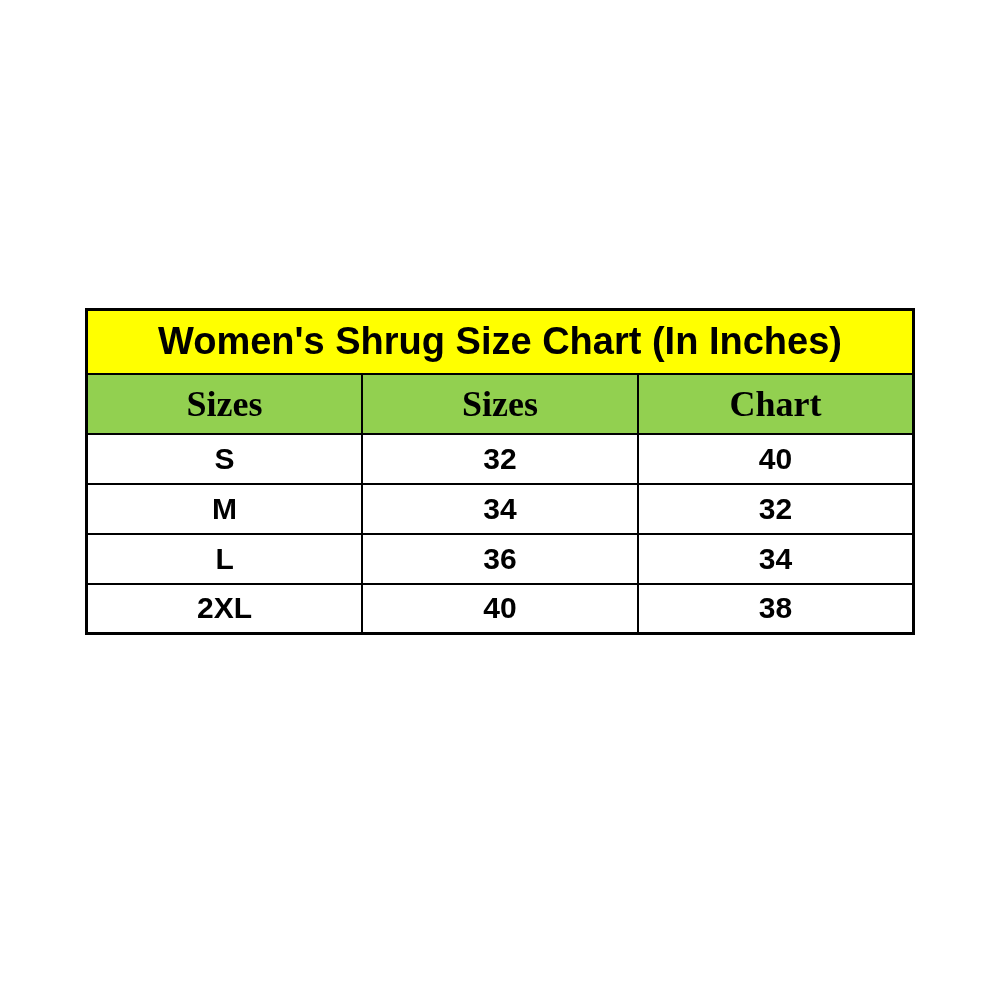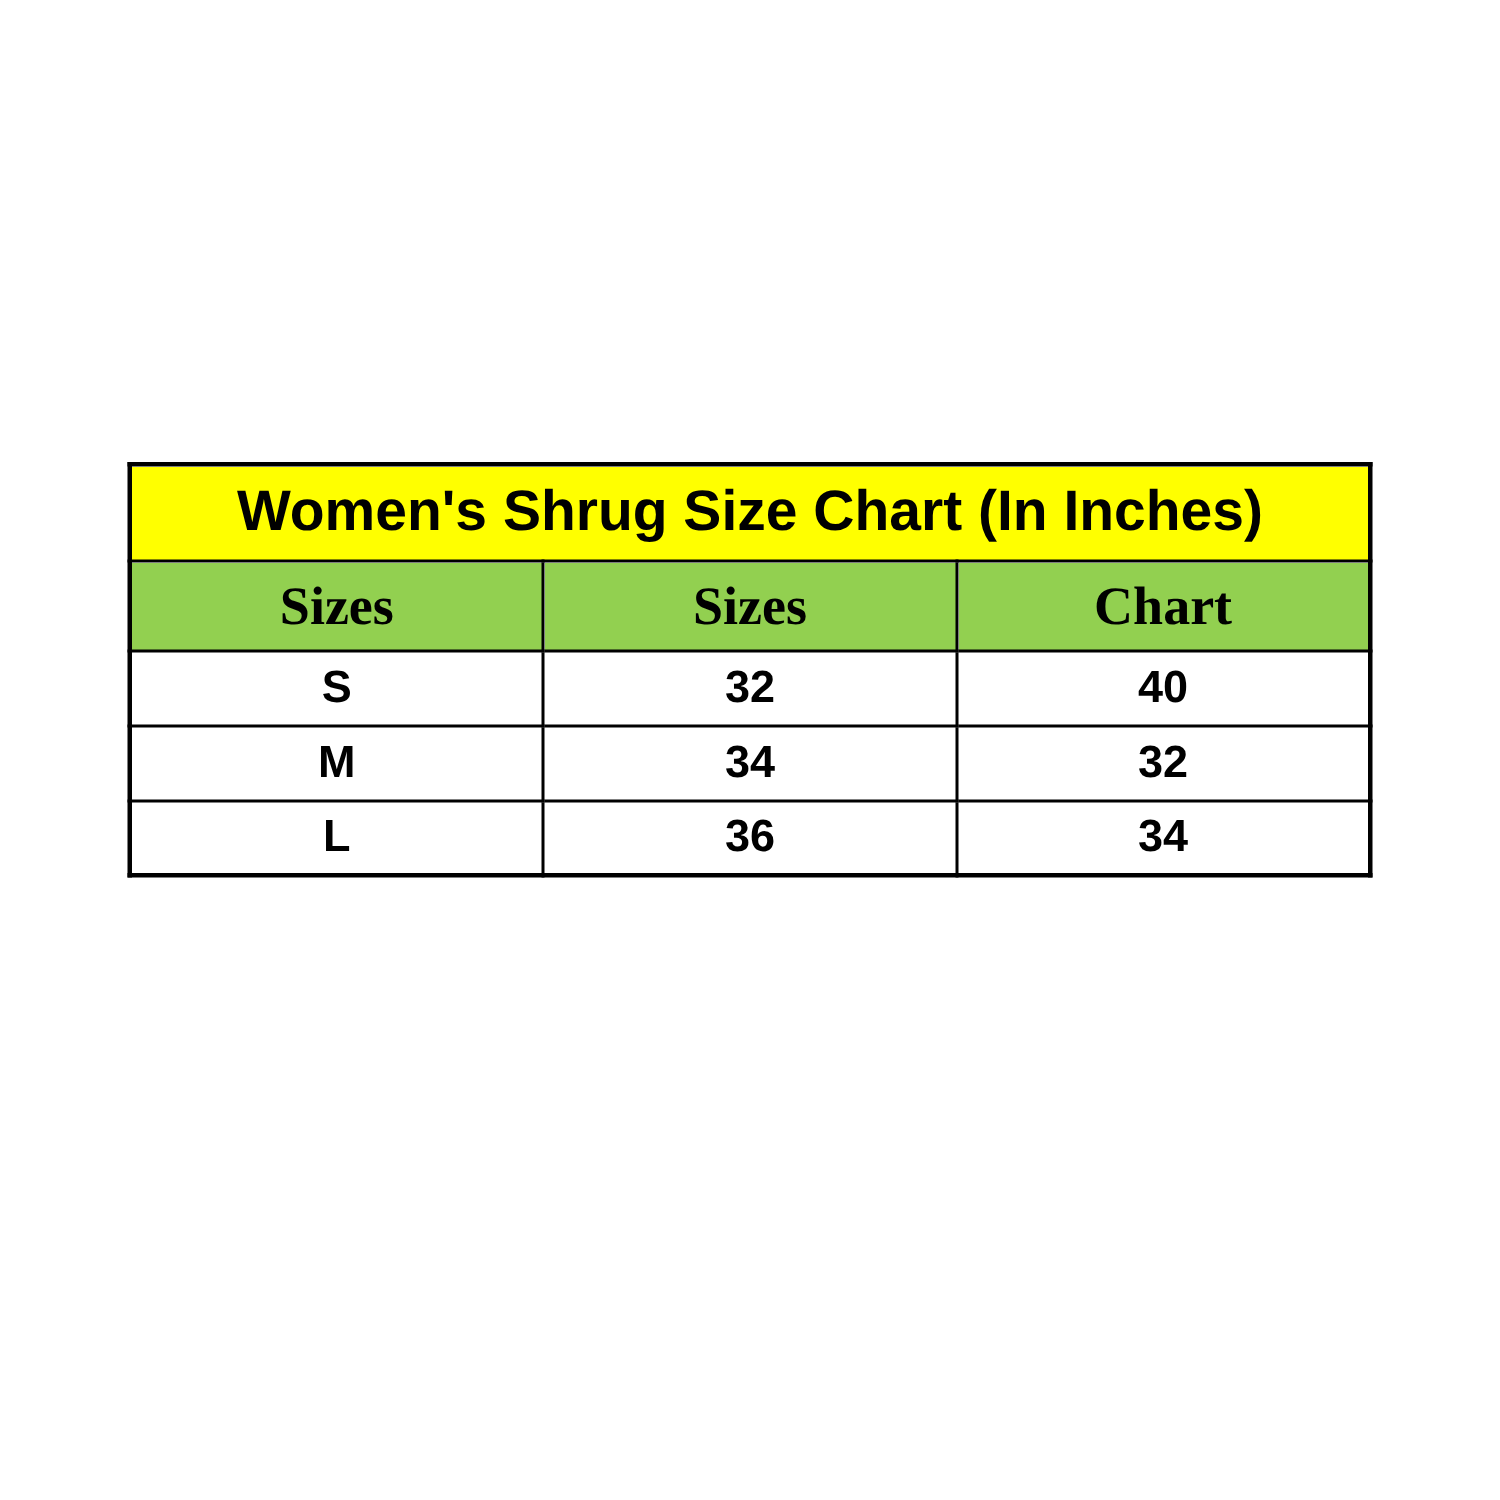--- a/index.html
+++ b/index.html
@@ -84,15 +84,20 @@
       <tr class="data-row">
         <td>M</td>
         <td>34</td>
         <td>32</td>
       </tr>
       <tr class="data-row">
         <td>L</td>
         <td>36</td>
         <td>34</td>
       </tr>
+      <tr class="data-row">
+        <td>2XL</td>
+        <td>40</td>
+        <td>38</td>
+      </tr>
     </tbody>
   </table>
 </div>
 
 </body></html>

